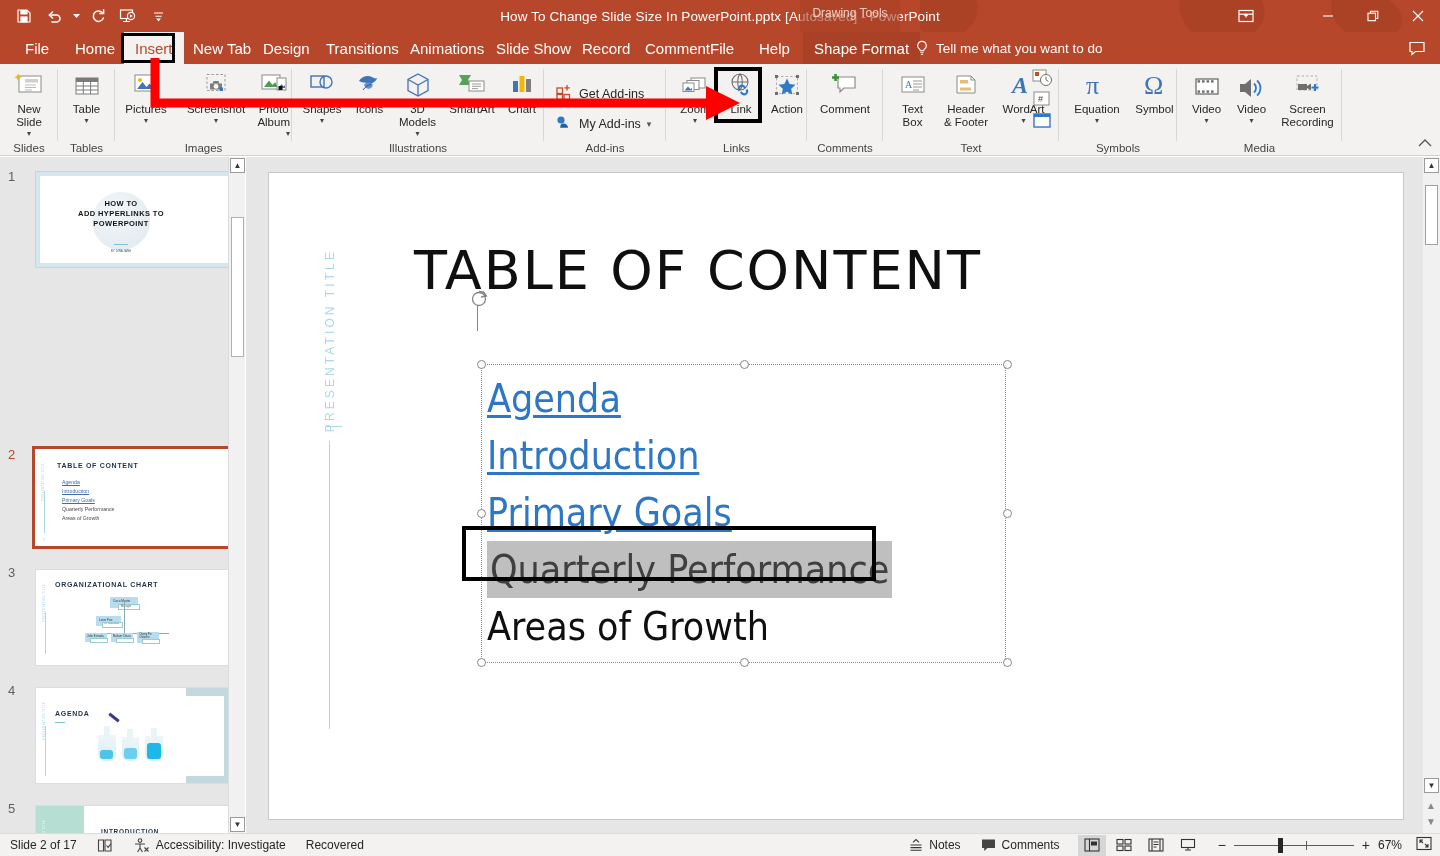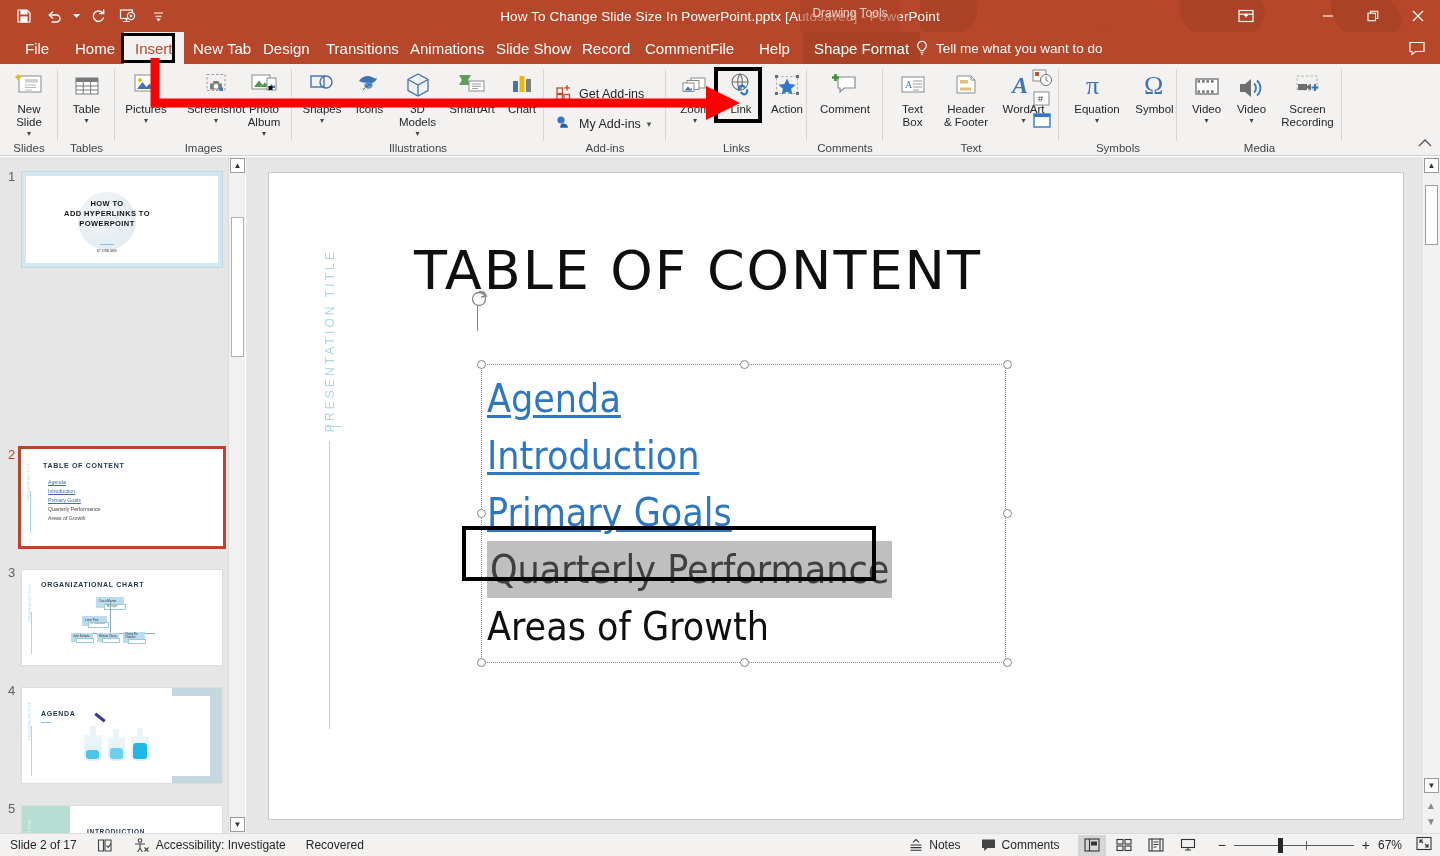--- a/index.html
+++ b/index.html
@@ -109,21 +109,21 @@
     border:4px solid #000; z-index:7; pointer-events:none;
   }
   
   .redarrow { position:absolute; left:0; top:0; width:1440px; height:200px; z-index:8; pointer-events:none; }
 
   
   .thumbpane {
     position:absolute; left:0; top:157px; width:228px; height:676px;
     background:#e6e6e6; overflow:hidden;
   }
-  .thumb { position:absolute; left:21px; width:202px; background:#fff; }
+  .thumb { position:absolute; left:35px; width:202px; background:#fff; }
   .thumbnum { position:absolute; left:8px; font-size:13px; color:#606060; }
   .thumb.sel { outline:3px solid #b7472a; }
   .thumbnum.sel { color:#b7472a; }
   .tp-scroll {
     position:absolute; left:228px; top:157px; width:17px; height:676px;
     background:#f1f1f1; border-left:1px solid #dcdcdc;
   }
   .tp-scroll .thumbbar { position:absolute; left:2px; top:60px; width:13px; height:140px; background:#fff; border:1px solid #b0b0b0;}
   .arwbtn { position:absolute; left:1px; width:15px; height:15px; background:#fff; border:1px solid #9b9b9b; display:flex; align-items:center; justify-content:center; font-size:8px; color:#333; }
 
@@ -367,21 +367,21 @@
             <rect x="7" y="2.5" width="18" height="16" fill="none" stroke="#9a9a9a" stroke-dasharray="2.5 2"></rect>
             <path d="M10 11.5h12v6H10z" fill="#7d7d7d"></path>
               <path d="M13.5 9h5l1 2.5h-7z" fill="#7d7d7d"></path>
             <circle cx="16" cy="14.4" r="2.4" fill="#fff"></circle>
             <rect x="19.5" y="15.5" width="3.5" height="3.5" fill="#3f74b5"></rect>
           </svg>
         </span>
         <span class="lbl">Screenshot</span>
         <span class="car">▾</span>
       </div>
-      <div class="btn" style="left:123px;width:52px;">
+      <div class="btn" style="left:123px;width:52px;align-items:flex-end;">
         <span class="ico">
           <svg width="32" height="28" viewBox="0 0 32 28">
             <rect x="4" y="3" width="18" height="14" fill="#fff" stroke="#8a8a8a"></rect>
             <path d="M6 15l5-6.5 3.5 4.5 2.5-2.8 3.5 4.8z" fill="#4f9b4f"></path>
             <rect x="19" y="6" width="9" height="12" fill="#fff" stroke="#8a8a8a"></rect>
             <path d="M20.5 16l3-4 2 2.6 1.5-1.6v3z" fill="#3f74b5"></path>
             <rect x="20.5" y="14" width="4" height="4" fill="#111"></rect>
           </svg>
         </span>
         <span class="lbl">Photo

